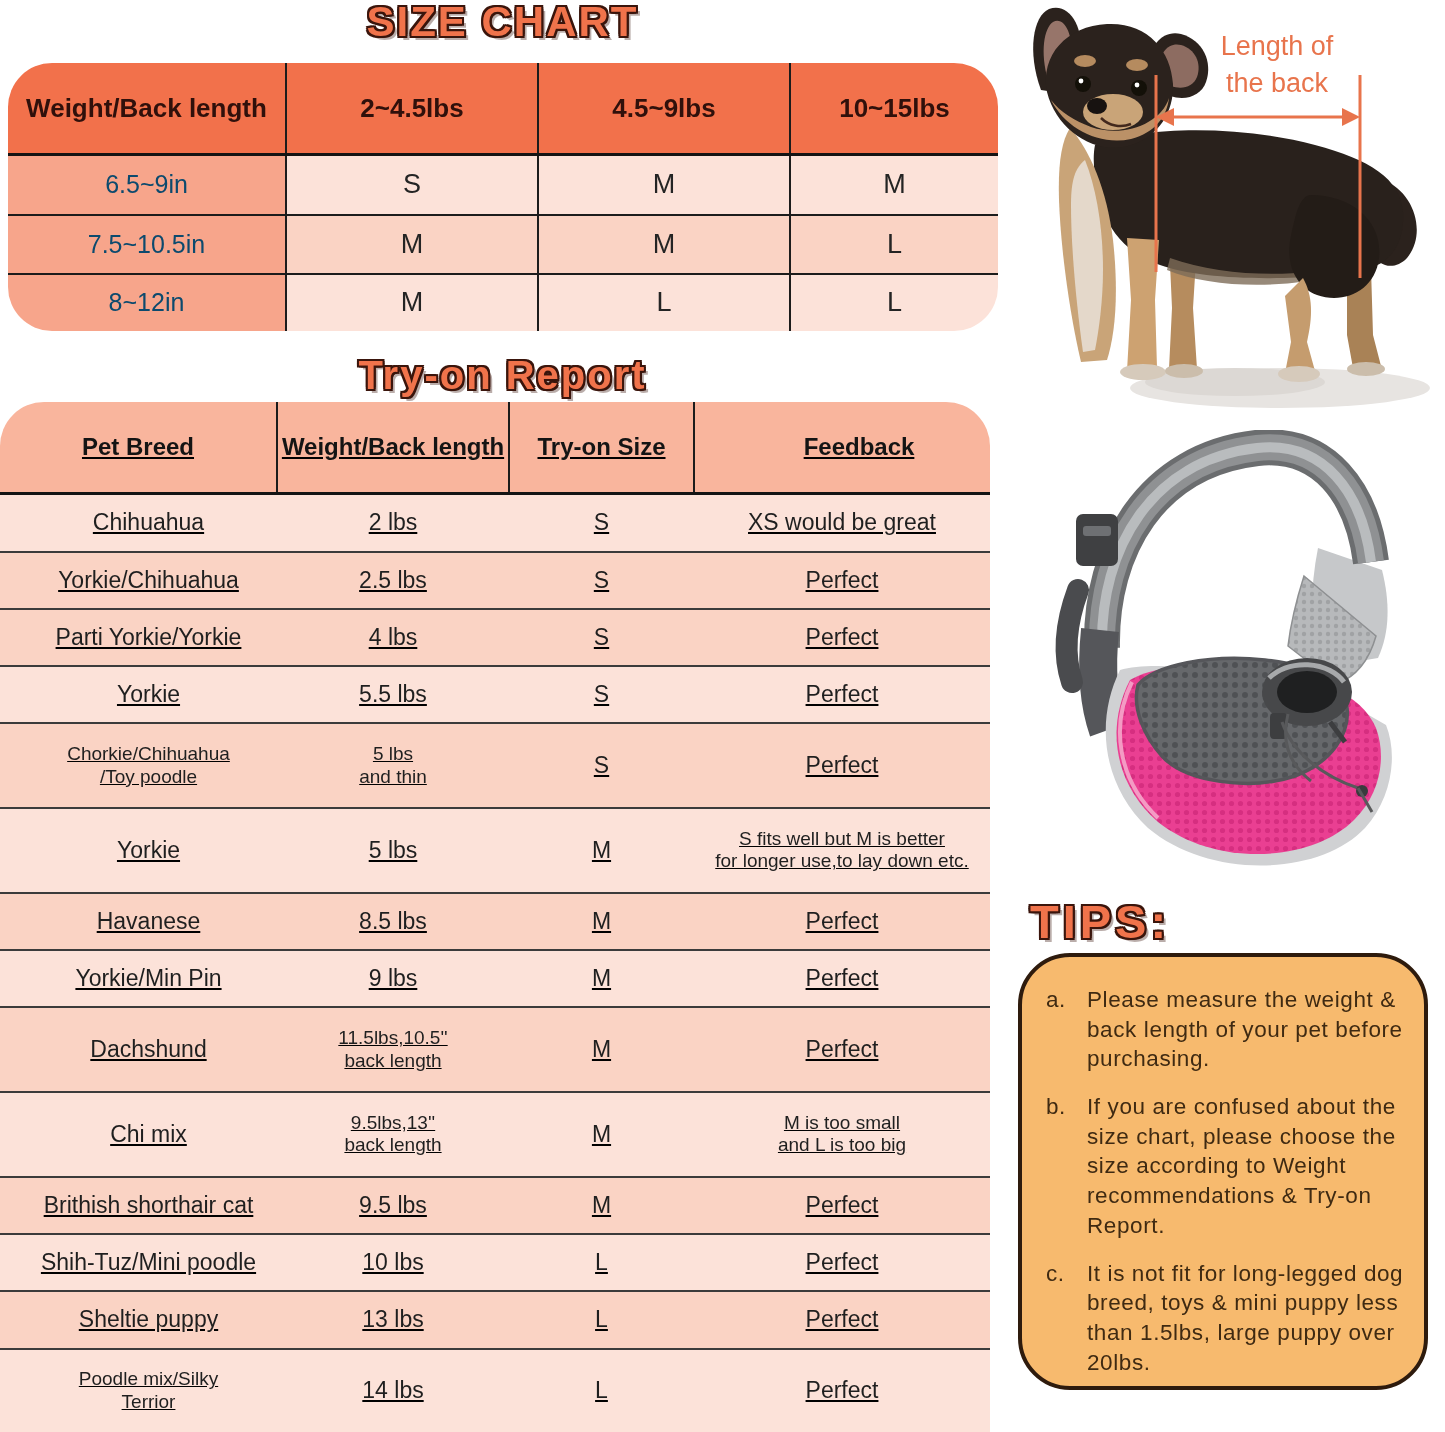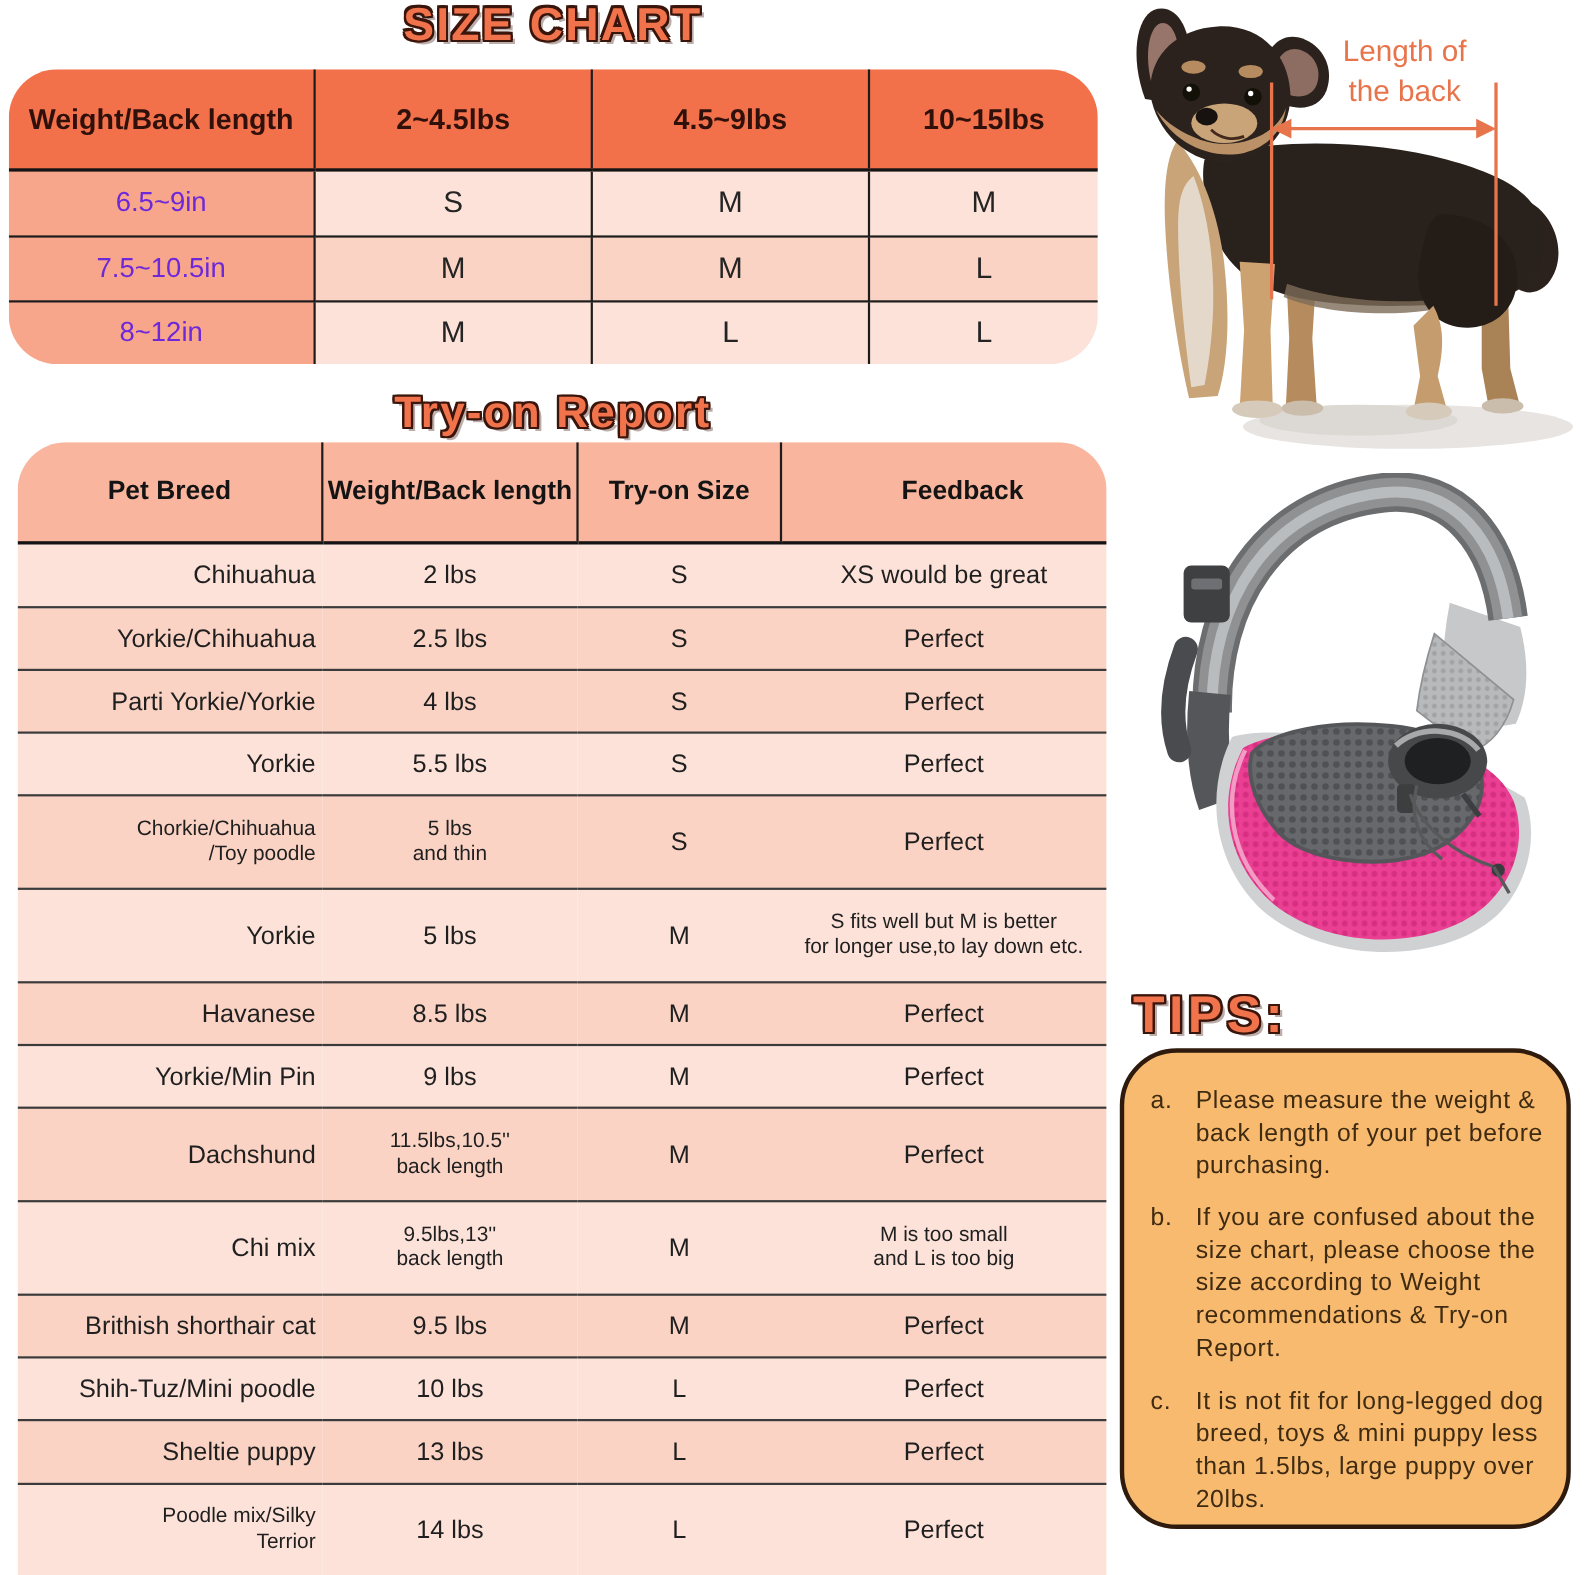--- a/index.html
+++ b/index.html
@@ -21,37 +21,37 @@
   
   .size-wrap{position:absolute;left:8px;top:63px;width:990px;height:268px;
     border-radius:44px;overflow:hidden;}
   .size-wrap table{width:100%;height:100%;border-collapse:collapse;table-layout:fixed;}
   .size-wrap th,.size-wrap td{border-right:2px solid #1c1c1c;border-bottom:2px solid #1c1c1c;
     text-align:center;padding:0;white-space:pre-line;}
   .size-wrap tr>*:last-child{border-right:none;}
   .size-wrap tr:last-child>*{border-bottom:none;}
   .size-wrap tr.hdr>*{background:var(--chart_header_bg);height:90px;
     font-size:26px;font-weight:bold;color:#30100b;border-bottom:3px solid #141414;}
-  .size-wrap td.lbl{background:var(--chart_label_bg);font-size:25px;color:#6d28d9;}
+  .size-wrap td.lbl{background:var(--chart_label_bg);font-size:25px;color:#0c4a6e;}
   .size-wrap tr.r-odd td.val{background:var(--row_light);}
   .size-wrap tr.r-even td.val{background:var(--row_dark);}
   .size-wrap td.val{font-size:27px;color:#242424;}
 
   
-  .tryon-wrap{position:absolute;left:16px;top:402px;width:990px;height:1030px;
-    border-radius:44px 44px 0 0;overflow:hidden;}
+  .tryon-wrap{position:absolute;left:0;top:402px;width:990px;height:1030px;
+    border-radius:44px 44px 0 0;overflow:hidden;text-decoration:underline;}
   .tryon-wrap table{width:100%;height:100%;border-collapse:collapse;table-layout:fixed;}
   .tryon-wrap th{background:var(--tryon_header_bg);height:88px;font-size:24px;
     font-weight:bold;color:#141414;border-right:2px solid #1c1c1c;
     border-bottom:3px solid #141414;text-align:center;}
   .tryon-wrap th:last-child{border-right:none;padding-left:34px;}
   .tryon-wrap td{padding:4px 6px;text-align:center;font-size:23px;color:#1f1f1f;
     white-space:pre-line;}
   .tryon-wrap tbody tr+tr td{border-top:2px solid #3b3b3b;}
-  .tryon-wrap td.c1{text-align:right;padding-left:26px;}
+  .tryon-wrap td.c1{text-align:center;padding-left:26px;}
   .tryon-wrap tr.r-odd td{background:var(--row_light);}
   .tryon-wrap tr.r-even td{background:var(--row_dark);}
   .tryon-wrap td.c2{background-image:linear-gradient(rgba(255,255,255,.20),rgba(255,255,255,.20));}
   .tryon-wrap td.c3{background-image:linear-gradient(rgba(255,255,255,.46),rgba(255,255,255,.46));}
   .tryon-wrap td.c4{background-image:linear-gradient(rgba(255,255,255,.62),rgba(255,255,255,.62));}
   .tryon-wrap td.m{font-size:19px;line-height:1.18;}
 
   
   .dog-figure{position:absolute;left:985px;top:0;width:460px;height:430px;}
   .bag-figure{position:absolute;left:1020px;top:430px;width:410px;height:460px;}

